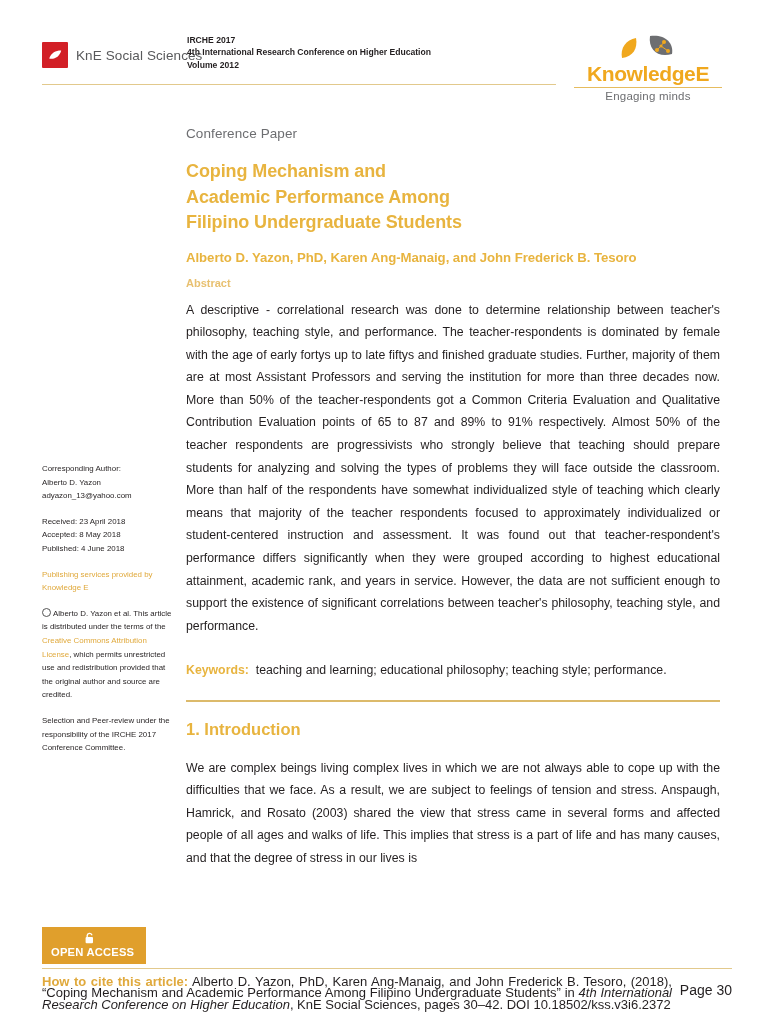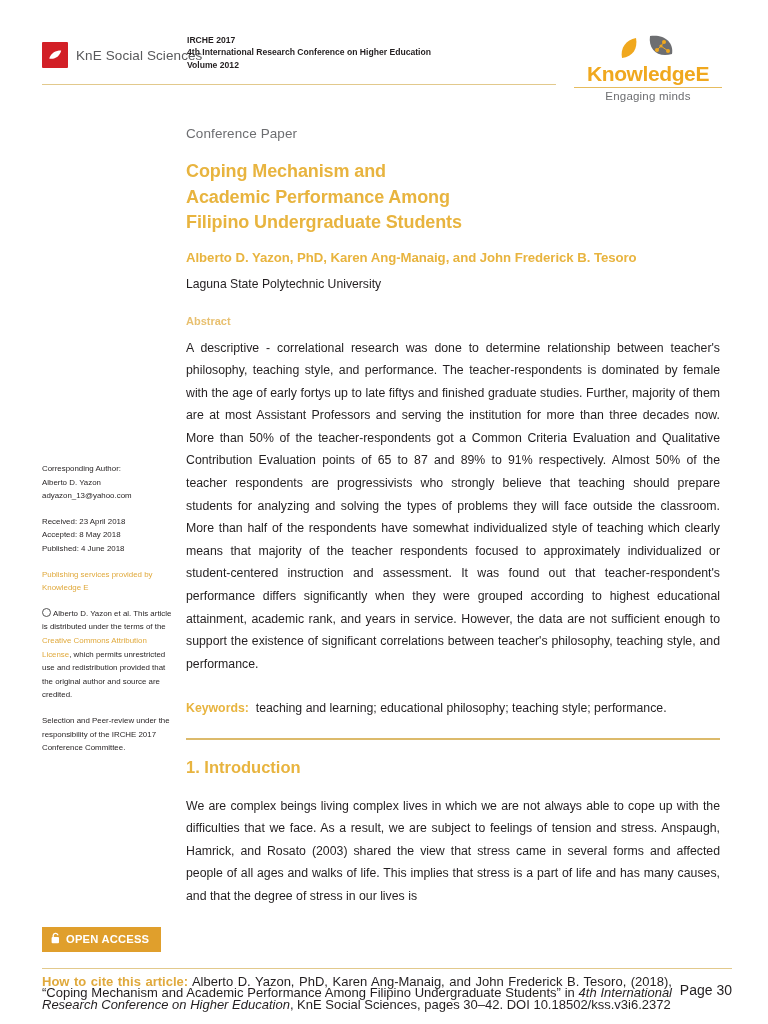--- a/index.html
+++ b/index.html
@@ -143,20 +143,21 @@
     top: 927px;
     background: #e09f2c;
     color: #ffffff;
     font-size: 11.2px;
     font-weight: bold;
     letter-spacing: .2px;
     padding: 5px 12px 6px 9px;
     display: inline-flex;
     align-items: center;
     white-space: nowrap;
+    flex-direction: column;
   }
   .lock-icon {
     margin-right: 5px;
     display: inline-block;
     line-height: 1;
   }
 
   
   .main {
     position: absolute;
@@ -349,21 +350,20 @@
 
     <p class="kicker">Conference Paper</p>
 
     <h1 class="title">
       <span>Coping Mechanism and</span><br>
       <span>Academic Performance Among</span><br>
       <span>Filipino Undergraduate Students</span>
     </h1>
 
     <p class="authors">Alberto D. Yazon, PhD, Karen Ang-Manaig, and John Frederick B. Tesoro</p>
-    <p class="affiliation">Laguna State Polytechnic University</p>
 
     <h2 class="sec-head">Abstract</h2>
     <p class="abstract-body">A descriptive - correlational research was done to determine relationship between teacher's philosophy, teaching style, and performance. The teacher-respondents is dominated by female with the age of early fortys up to late fiftys and finished graduate studies. Further, majority of them are at most Assistant Professors and serving the institution for more than three decades now. More than 50% of the teacher-respondents got a Common Criteria Evaluation and Qualitative Contribution Evaluation points of 65 to 87 and 89% to 91% respectively. Almost 50% of the teacher respondents are progressivists who strongly believe that teaching should prepare students for analyzing and solving the types of problems they will face outside the classroom. More than half of the respondents have somewhat individualized style of teaching which clearly means that majority of the teacher respondents focused to approximately individualized or student-centered instruction and assessment. It was found out that teacher-respondent's performance differs significantly when they were grouped according to highest educational attainment, academic rank, and years in service. However, the data are not sufficient enough to support the existence of significant correlations between teacher's philosophy, teaching style, and performance.</p>
 
     <p class="keywords"><span class="kw-label">Keywords:</span>&nbsp;&nbsp;<span>teaching and learning; educational philosophy; teaching style; performance.</span></p>
 
     <div class="sec-rule"></div>
 
     <h2 class="intro-head">1. Introduction</h2>
     <p class="intro-body">We are complex beings living complex lives in which we are not always able to cope up with the difficulties that we face. As a result, we are subject to feelings of tension and stress. Anspaugh, Hamrick, and Rosato (2003) shared the view that stress came in several forms and affected people of all ages and walks of life. This implies that stress is a part of life and has many causes, and that the degree of stress in our lives is</p>

